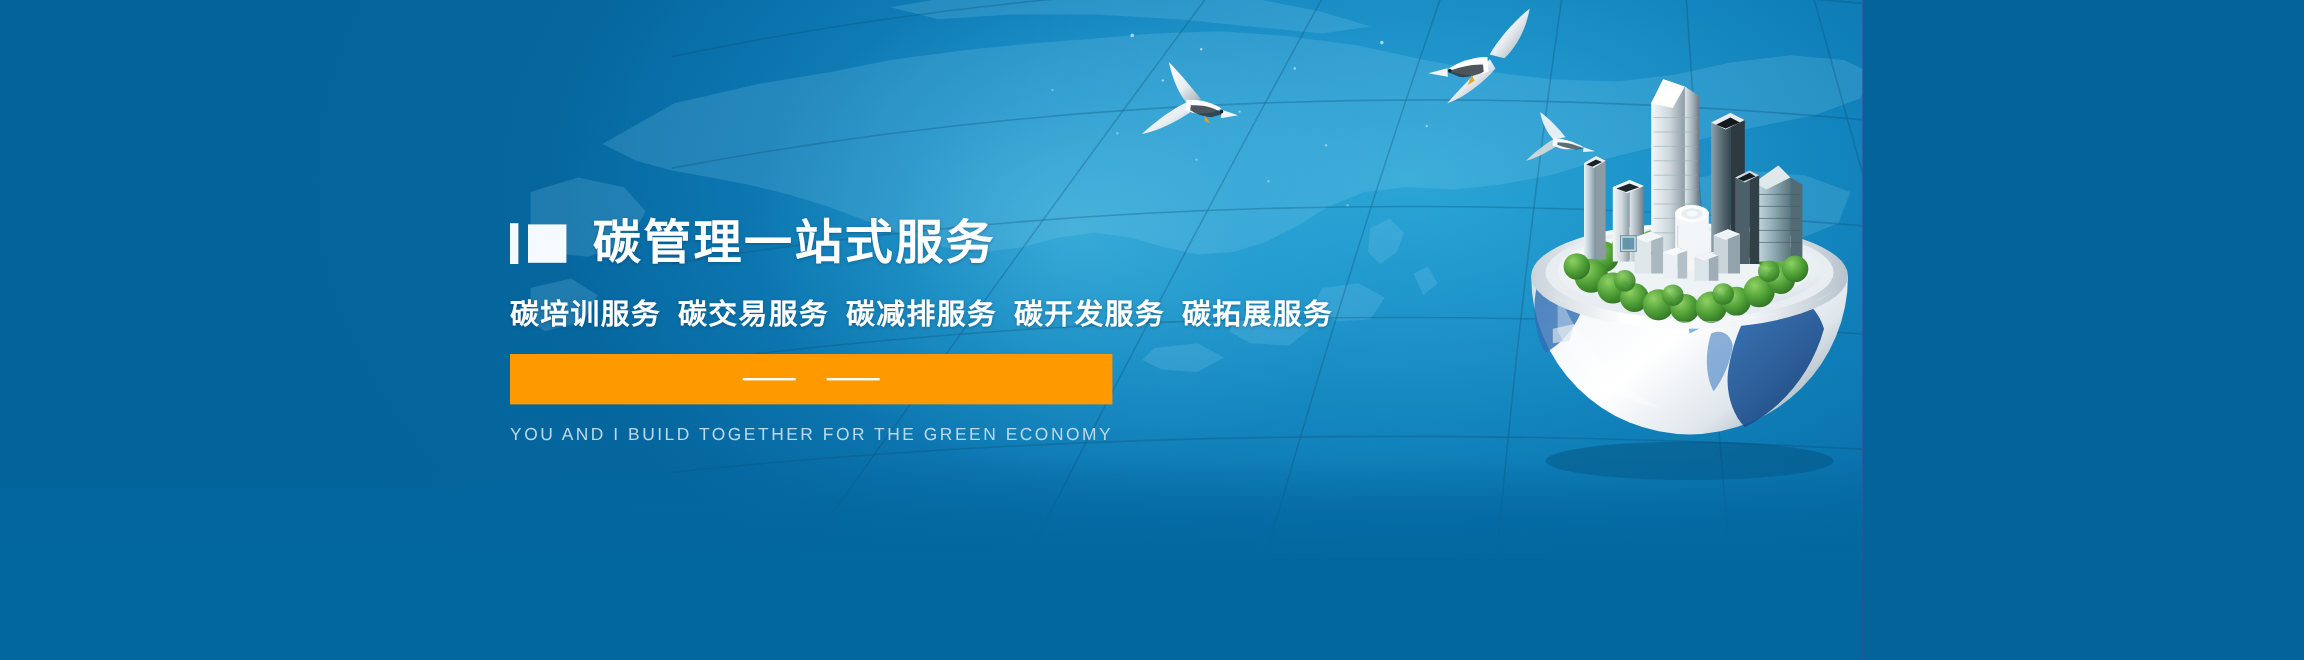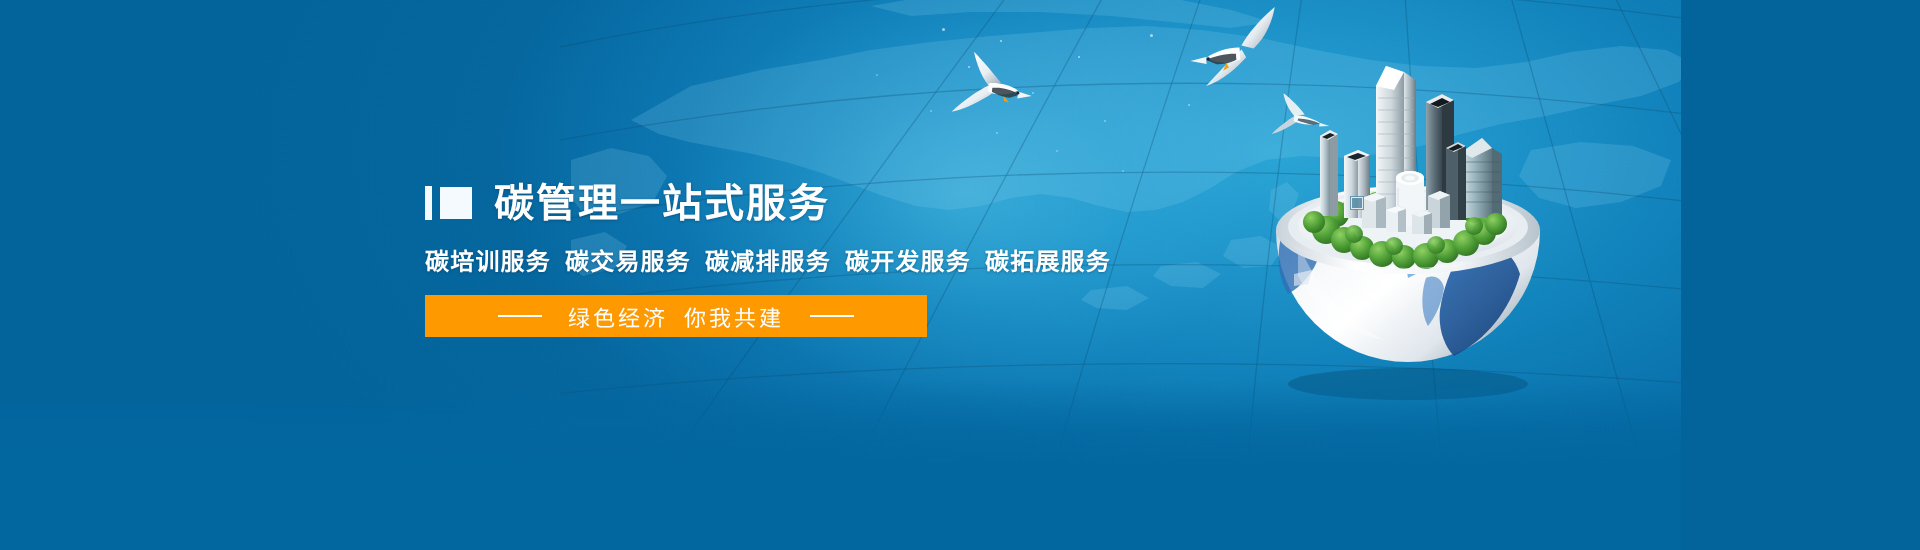--- a/index.html
+++ b/index.html
@@ -7,21 +7,21 @@
     margin: 0;
     padding: 0;
     background: #03639b;
   }
   body {
     font-family: "Liberation Sans", "DejaVu Sans", sans-serif;
   }
 
   .banner {
     position: relative;
-    width: 1681px;
+    width: 1552px;
     height: 550px;
     overflow: hidden;
     background: #a21caf;
   }
 
   
   .bg-base {
     position: absolute;
     inset: 0;
     background: #03639b;
@@ -529,24 +529,22 @@
       </span>
       <span class="title-text">碳管理一站式服务</span>
     </div>
 
     <div class="services">
       <span>碳培训服务</span><span>碳交易服务</span><span>碳减排服务</span><span>碳开发服务</span><span>碳拓展服务</span>
     </div>
 
     <div class="orange-bar">
       <span class="dash"></span>
-      <span class="slogan">
-        <em>绿色经济</em><em>你我共建</em>
-      </span>
       <span class="dash"></span>
     </div>
 
+    <div class="english">YOU AND I BUILD TOGETHER FOR THE GREEN ECONOMY</div>
   </div>
 
   <div class="bg-bottom-fade"></div>
   <div class="bg-bottom-band"></div>
 
 </div>
 
 </body></html>

